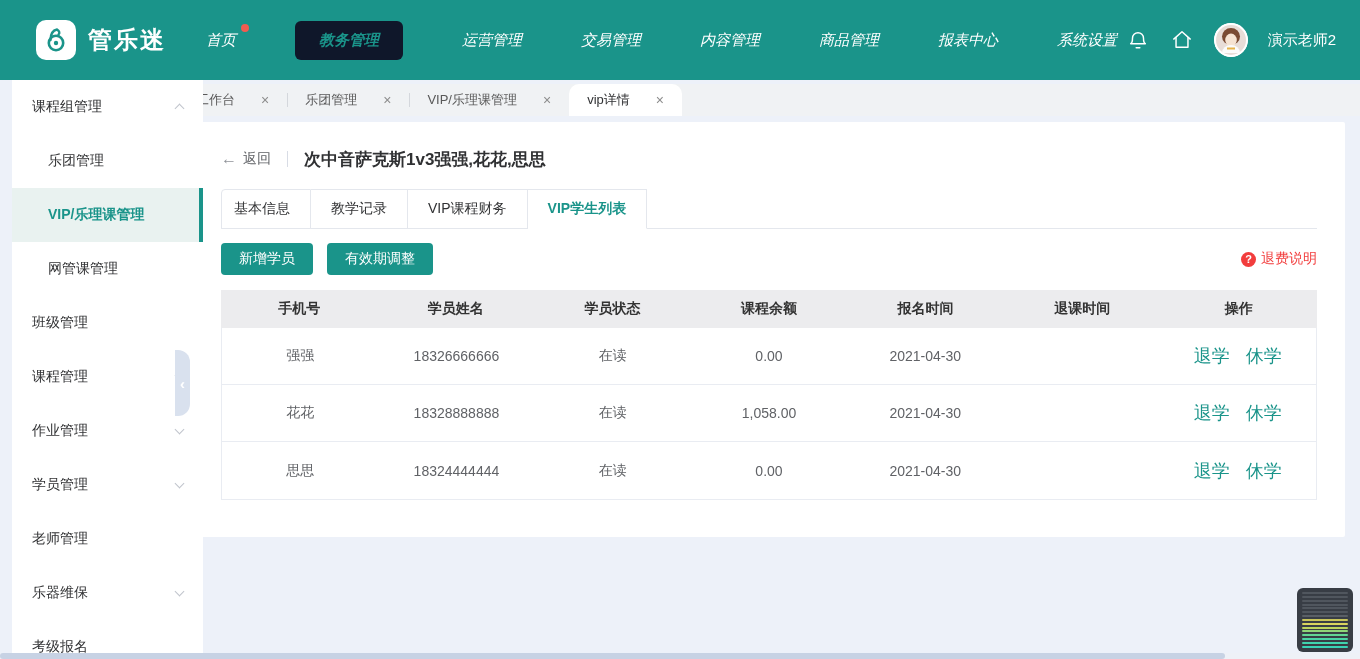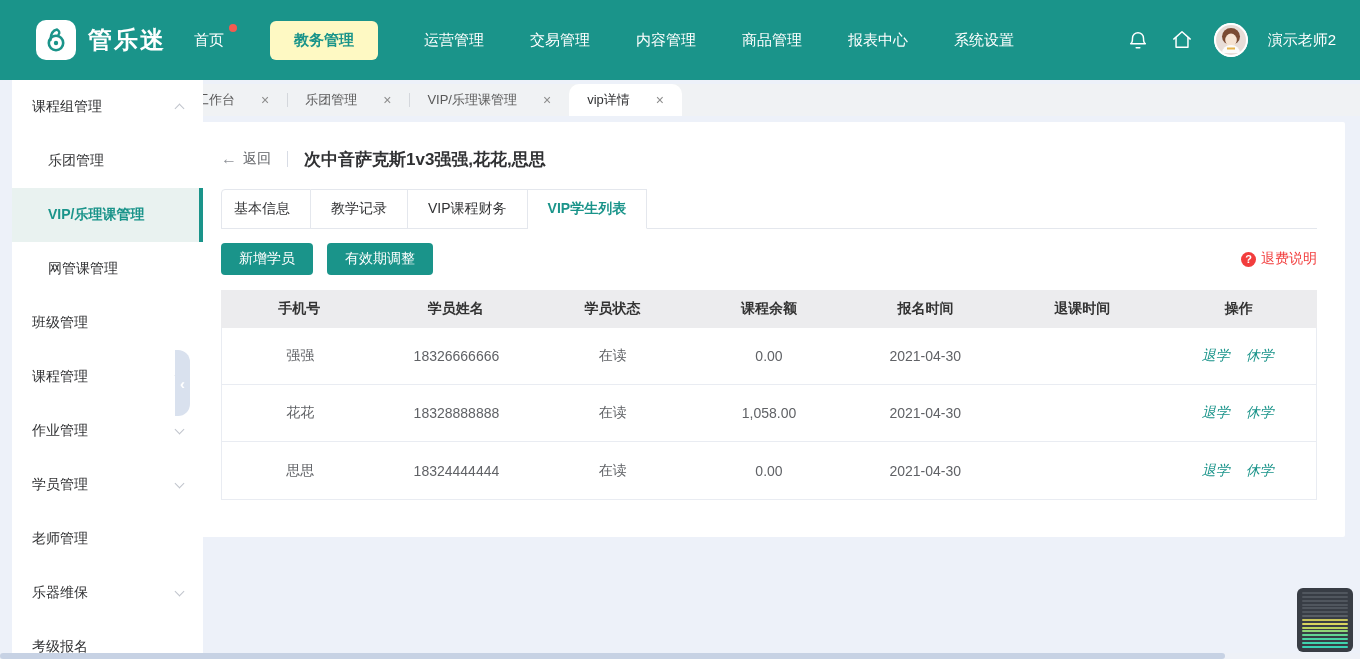--- a/index.html
+++ b/index.html
@@ -13,23 +13,23 @@
   *{margin:0;padding:0;box-sizing:border-box;font-family:"Liberation Sans","DejaVu Sans",sans-serif;}
   html,body{width:1360px;height:659px;overflow:hidden;background:#edf1f9;}
   .app{position:relative;width:1360px;height:659px;background:#edf1f9;overflow:hidden;}
 
   
   .navbar{position:absolute;top:0;left:0;right:0;height:80px;background:var(--brand);
     display:flex;align-items:center;padding:0 24px 0 36px;z-index:10;}
   .brand{display:flex;align-items:center;gap:12px;cursor:pointer;}
   .logo-box{width:40px;height:40px;background:#fff;border-radius:10px;display:flex;align-items:center;justify-content:center;}
   .brand-name{color:#fff;font-size:24px;font-weight:700;letter-spacing:2px;}
-  .nav-menu{display:flex;align-items:center;gap:46px;margin-left:28px;}
+  .nav-menu{display:flex;align-items:center;gap:59px;margin-left:40px;font-style:italic;}
   .nav-item{position:relative;color:#fff;font-size:15px;cursor:pointer;white-space:nowrap;}
-  .nav-item.active{background:#fef9c3;color:var(--brand);font-weight:700;padding:10px 24px;border-radius:6px;}
+  .nav-item.active{background:#0f172a;color:var(--brand);font-weight:700;padding:10px 24px;border-radius:6px;}
   .nav-dot{position:absolute;top:-7px;right:-13px;width:8px;height:8px;border-radius:50%;background:#f25b50;}
   .nav-right{margin-left:auto;display:flex;align-items:center;gap:20px;}
   .nav-icon{width:24px;height:24px;display:flex;align-items:center;justify-content:center;cursor:pointer;}
   .avatar{width:34px;height:34px;border-radius:50%;overflow:hidden;background:#fff;cursor:pointer;flex-shrink:0;}
   .user-name{color:#fff;font-size:15px;cursor:pointer;}
 
   
   .sidebar{position:absolute;top:80px;left:12px;width:191px;bottom:0;background:#fff;z-index:2;overflow:hidden;}
   .side-item{position:relative;height:54px;display:flex;align-items:center;padding-left:20px;
     font-size:14px;color:var(--text-main);cursor:pointer;}
@@ -75,21 +75,21 @@
     display:flex;align-items:center;justify-content:center;line-height:1;}
 
   
   .table{margin-top:15px;border:1px solid #e9ecf2;border-top:none;}
   .thead{display:grid;grid-template-columns:repeat(7,1fr);background:#ececee;height:38px;margin:0 -1px;}
   .th{display:flex;align-items:center;justify-content:center;font-size:14px;font-weight:700;color:#333;}
   .tr{display:grid;grid-template-columns:repeat(7,1fr);height:57px;border-bottom:1px solid #e9ecf2;background:#fff;}
   .tr:last-child{border-bottom:none;}
   .td{display:flex;align-items:center;justify-content:center;font-size:14px;color:var(--text-sub);}
   .td.actions{gap:16px;}
-  .link{color:var(--brand);font-size:14px;cursor:pointer;font-style:italic;}
+  .link{color:var(--brand);font-size:18px;cursor:pointer;}
 
   
   .fps-meter{position:absolute;right:7px;bottom:7px;width:56px;height:64px;background:#383d45;border-radius:6px;
     padding:4px 5px;display:flex;flex-direction:column;justify-content:space-between;z-index:20;}
   .fps-line{height:2px;border-radius:1px;width:100%;}
   .hscrollbar{position:absolute;left:0;right:0;bottom:0;height:6px;background:#eef1f7;z-index:15;}
   .hscrollbar .thumb{position:absolute;left:0;top:0;height:6px;width:1225px;background:#c7d2e4;border-radius:3px;cursor:pointer;}
 </style>
 </head>
 <body>

